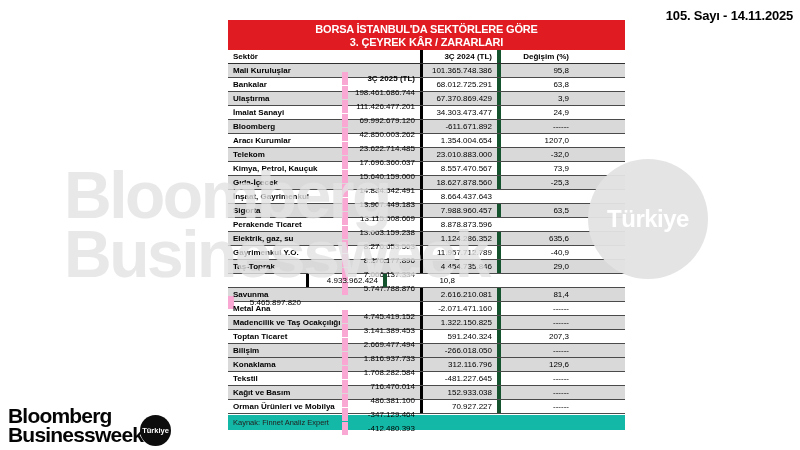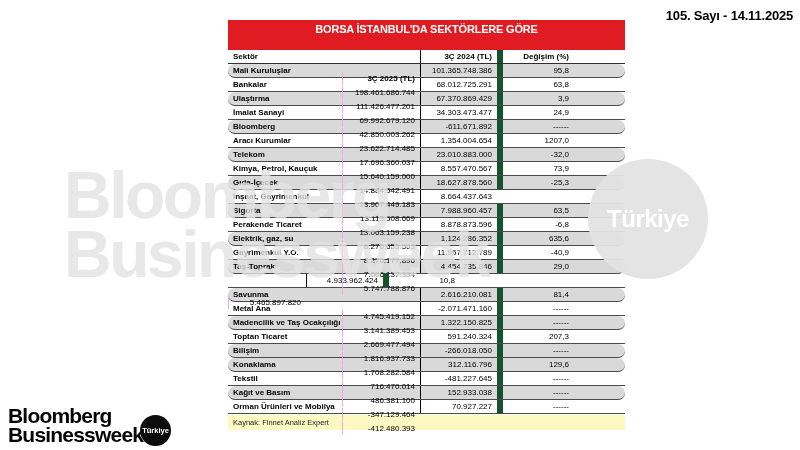--- a/index.html
+++ b/index.html
@@ -19,28 +19,28 @@
   .wm-circle span{color:#ffffff;font-weight:bold;font-size:24px;letter-spacing:-0.5px;}
 
   
   .table-wrap{position:absolute;left:228px;top:20px;width:397px;z-index:2;}
   .thead-red{background:#e11b22;color:#fff;height:30px;box-sizing:border-box;padding-top:3px;
              text-align:center;font-weight:bold;font-size:11px;line-height:12.5px;letter-spacing:-0.2px;}
   .colhead{display:flex;height:14px;box-sizing:border-box;border-bottom:1px solid #2f2f2f;
            font-weight:bold;font-size:8px;align-items:center;}
   .row{display:flex;height:14px;box-sizing:border-box;border-bottom:1px solid #4a4a4a;
        font-size:8px;align-items:center;}
-  .row.alt{background:#d9d9d9;border-radius:7px;}
+  .row.alt{background:#d9d9d9;}
   .cell{box-sizing:border-box;height:100%;display:flex;align-items:center;overflow:hidden;white-space:nowrap;}
   .c0{width:114px;padding-left:5px;font-weight:bold;}
-  .c1{width:78px;justify-content:flex-end;padding-right:5px;border-left:1px solid #f9a8d4;margin-top:44px;}
-  .c2{width:77px;justify-content:flex-end;padding-right:5px;border-left:1px solid #000000;}
-  .c3{width:128px;justify-content:flex-end;padding-right:56px;border-left:6px solid #14532d;}
+  .c1{width:78px;justify-content:flex-end;padding-right:5px;border-left:6px solid #f9a8d4;margin-top:44px;}
+  .c2{width:77px;justify-content:flex-end;padding-right:5px;border-left:3px solid #000000;}
+  .c3{width:128px;justify-content:flex-end;padding-right:56px;border-left:4px solid #14532d;}
   .colhead .c0{font-weight:bold;}
-  .source-bar{height:15px;background:#fef9c3;font-size:7.5px;color:#222;line-height:15px;
+  .source-bar{height:15px;background:#14b8a6;font-size:7.5px;color:#222;line-height:15px;
               padding-left:5px;box-sizing:border-box;margin-top:1px;}
 
   
   .logo{position:absolute;left:8px;top:406px;z-index:5;}
   .logo-line{font-size:21px;font-weight:800;line-height:19px;letter-spacing:-0.8px;color:#050505;}
   .logo-badge{position:absolute;left:132px;top:9px;width:31px;height:31px;border-radius:50%;
               background:#0d0d0d;display:flex;align-items:center;justify-content:center;}
   .logo-badge span{color:#fff;font-size:7.5px;font-weight:bold;}
 </style>
 </head>
@@ -51,20 +51,21 @@
   <div class="issue-date">105. Sayı - 14.11.2025</div>
 
   <div class="wm-text">
     <div>Bloomberg</div>
     <div>Businessweek</div>
   </div>
 
   <div class="table-wrap">
     <div class="thead-red">
       <div>BORSA İSTANBUL'DA SEKTÖRLERE GÖRE</div>
+      <div>3. ÇEYREK KÂR / ZARARLARI</div>
     </div>
     <div class="colhead">
       <div class="cell c0">Sektör</div>
       <div class="cell c1">3Ç 2025 (TL)</div>
       <div class="cell c2">3Ç 2024 (TL)</div>
       <div class="cell c3">Değişim (%)</div>
     </div>
     <div id="table-rows">
         <div class="row alt">
           <div class="cell c0">Mali Kuruluşlar</div>
@@ -128,21 +129,20 @@
         <div class="row alt">
           <div class="cell c0">Sigorta</div>
           <div class="cell c1">13.063.159.238</div>
           <div class="cell c2">7.988.960.457</div>
           <div class="cell c3">63,5</div>
         </div>
         <div class="row">
           <div class="cell c0">Perakende Ticaret</div>
           <div class="cell c1">8.276.653.563</div>
           <div class="cell c2">8.878.873.596</div>
-          <div class="cell c3">-6,8</div>
         </div>
         <div class="row alt">
           <div class="cell c0">Elektrik, gaz, su</div>
           <div class="cell c1">8.270.177.896</div>
           <div class="cell c2">1.124.286.352</div>
           <div class="cell c3">635,6</div>
         </div>
         <div class="row">
           <div class="cell c0">Gayrimenkul Y.O.</div>
           <div class="cell c1">7.066.137.334</div>

